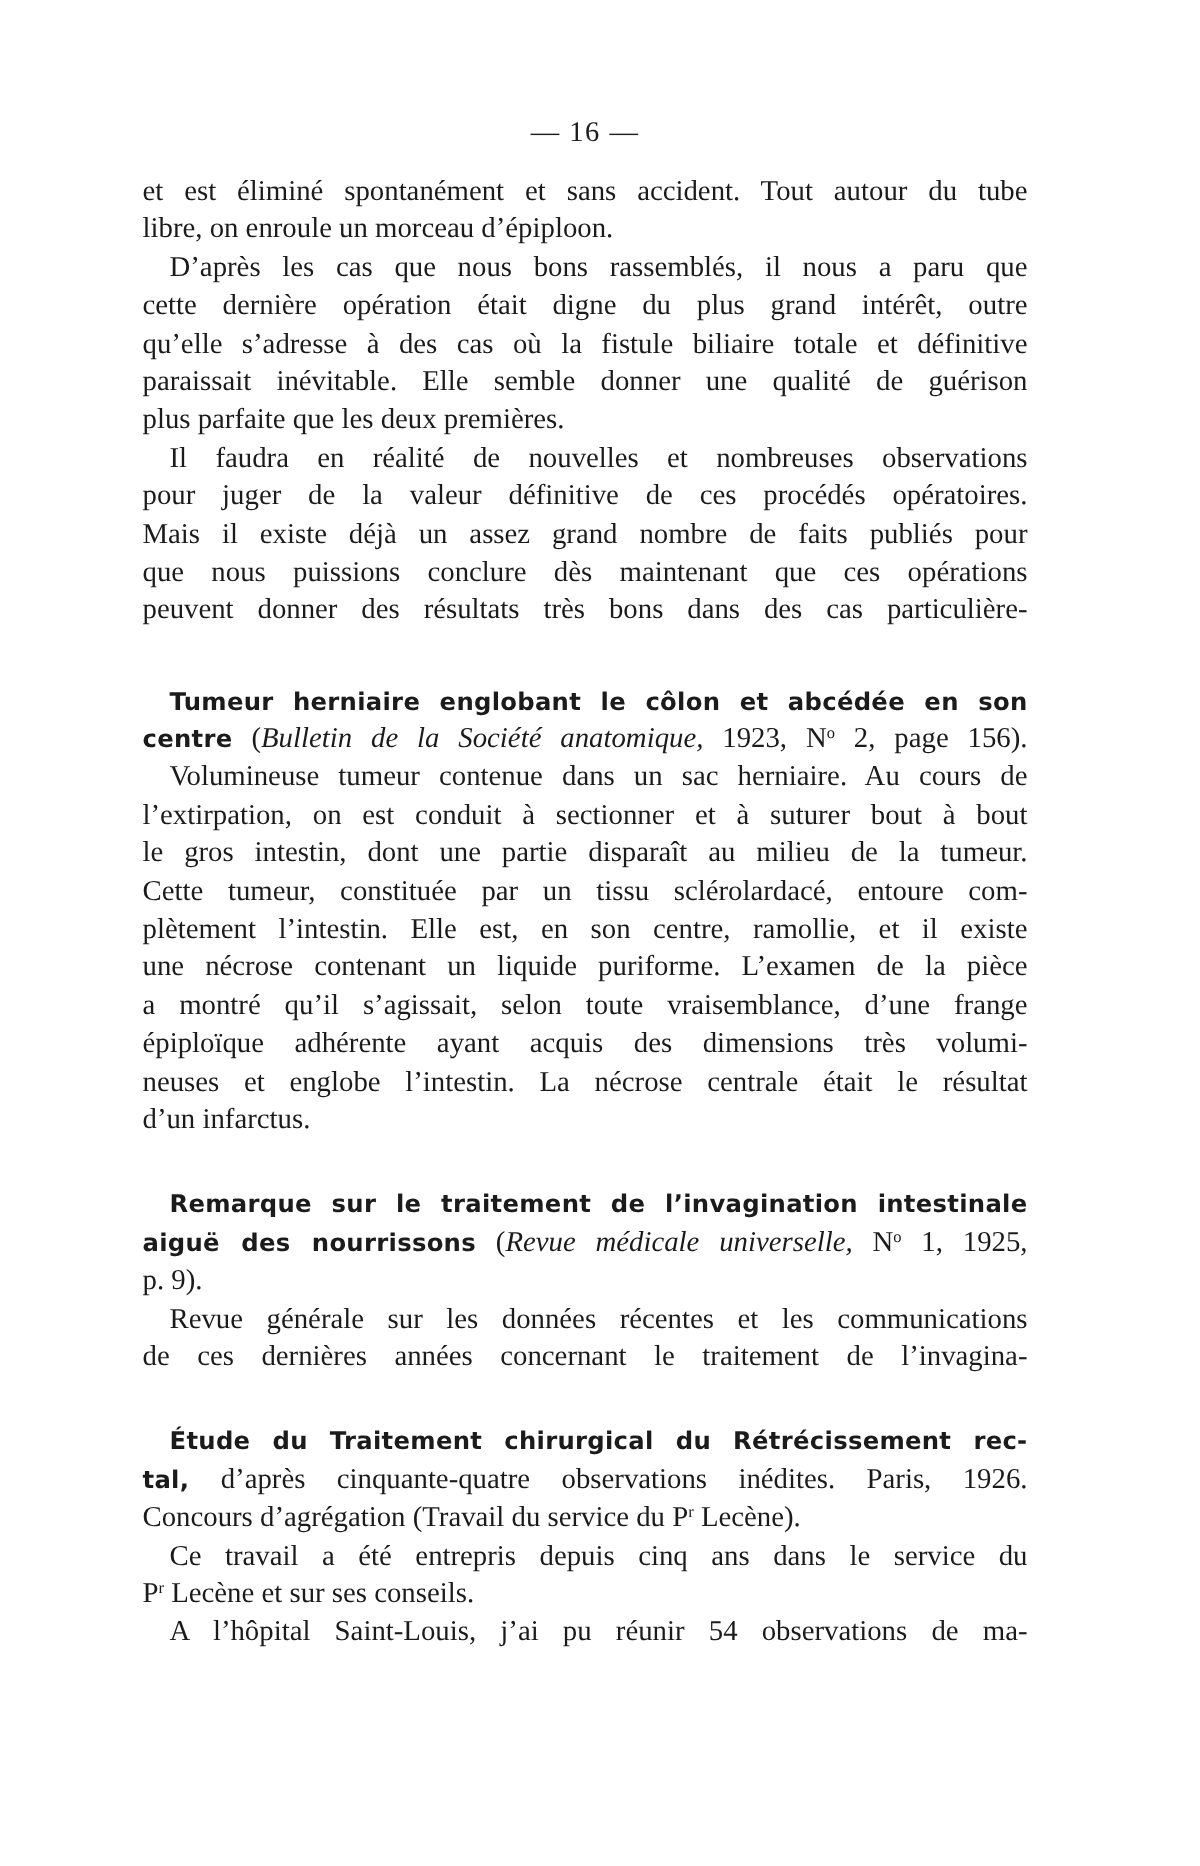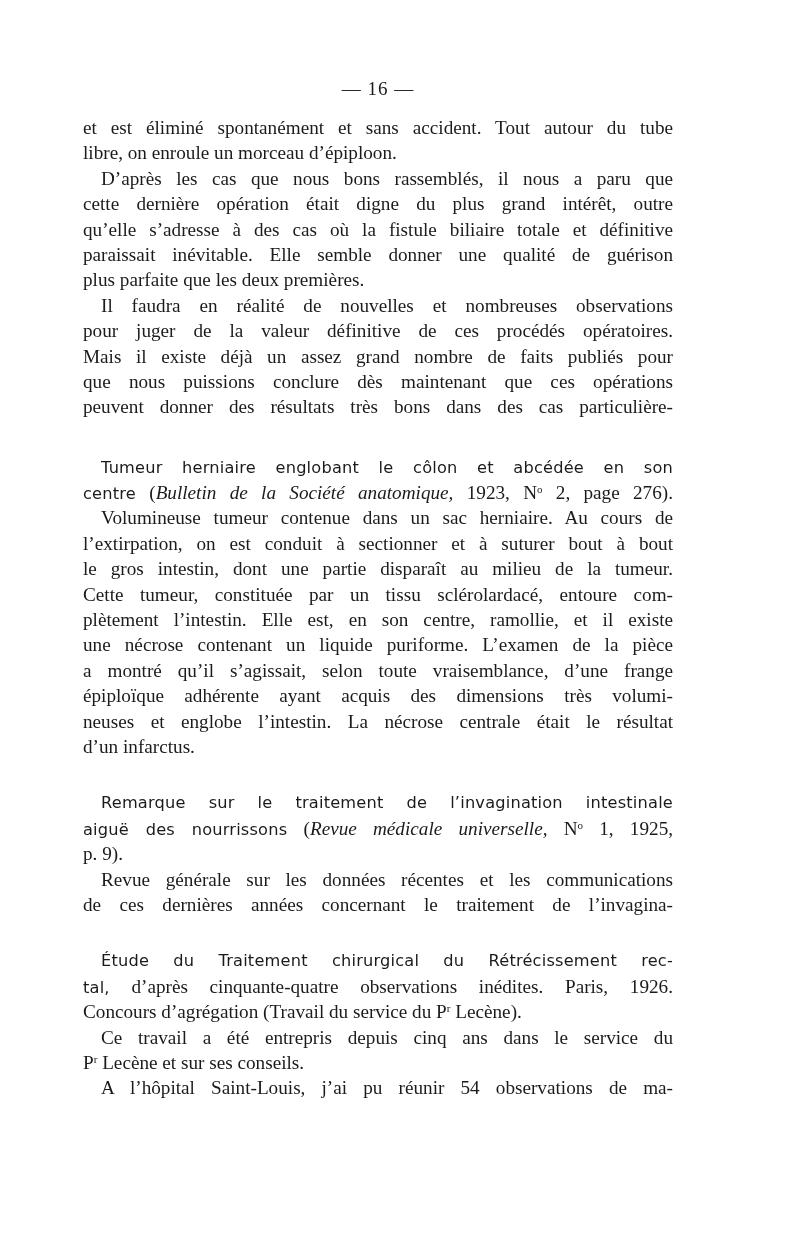--- a/index.html
+++ b/index.html
@@ -6,21 +6,21 @@
   body {
     width: 800px; height: 1244px;
     background: #ffffff;
     position: relative;
     overflow: hidden;
     font-family: "DejaVu Serif", "Liberation Serif", serif;
     color: #1b1b1b;
   }
   .page {
     position: absolute;
-    left: 83px; top: 0; width: 590px; height: 1040px;
+    left: 95px; top: 0; width: 590px; height: 1040px;
   }
   .folio {
     position: absolute; left: 0; width: 590px; top: 78px;
     text-align: center; font-size: 19px; letter-spacing: 1px;
     font-family: "Liberation Serif", serif;
   }
   .body-text {
     position: absolute; left: 0; top: 115px; width: 590px;
     font-family: "Liberation Serif", serif;
     font-size: 19.2px;
@@ -31,21 +31,21 @@
   .line {
     display: block; white-space: nowrap;
     text-align: justify; text-align-last: justify;
     height: 25.4px; overflow: visible;
   }
   .line.last { text-align-last: left; font-family: Liberation Serif, serif; }
   .line.indent { padding-left: 18px; }
   .gap-lg { height: 27px; }
   .head {
     font-family: "DejaVu Sans", "Liberation Sans", sans-serif;
-    font-weight: normal;
+    font-weight: bold;
     font-size: 16.2px;
     letter-spacing: 0.2px;
   }
   .it { font-style: italic; }
   sup { font-size: 11px; vertical-align: 6px; line-height: 0; }
 </style>
 </head>
 <body>
 
 <div class="page">
@@ -66,21 +66,21 @@
       <span class="line">Mais il existe déjà un assez grand nombre de faits publiés pour</span>
       <span class="line">que nous puissions conclure dès maintenant que ces opérations</span>
       <span class="line">peuvent donner des résultats très bons dans des cas particulière-</span>
     </div>
 
     <div class="gap-lg"></div>
     <div style="height:8px"></div>
 
     <div>
       <span class="line indent head">Tumeur herniaire englobant le côlon et abcédée en son</span>
-      <span class="line"><span class="head">centre</span><span> (</span><span class="it">Bulletin de la Société anatomique,</span><span> 1923, N</span><sup>o</sup><span> 2, page 276).</span></span>
+      <span class="line"><span class="head">centre</span><span> (</span><span class="it">Bulletin de la Société anatomique,</span><span> 1923, N</span><sup>o</sup><span> 2, page 156).</span></span>
       <span class="line indent">Volumineuse tumeur contenue dans un sac herniaire. Au cours de</span>
       <span class="line">l’extirpation, on est conduit à sectionner et à suturer bout à bout</span>
       <span class="line">le gros intestin, dont une partie disparaît au milieu de la tumeur.</span>
       <span class="line">Cette tumeur, constituée par un tissu sclérolardacé, entoure com-</span>
       <span class="line">plètement l’intestin. Elle est, en son centre, ramollie, et il existe</span>
       <span class="line">une nécrose contenant un liquide puriforme. L’examen de la pièce</span>
       <span class="line">a montré qu’il s’agissait, selon toute vraisemblance, d’une frange</span>
       <span class="line">épiploïque adhérente ayant acquis des dimensions très volumi-</span>
       <span class="line">neuses et englobe l’intestin. La nécrose centrale était le résultat</span>
       <span class="line last">d’un infarctus.</span>

